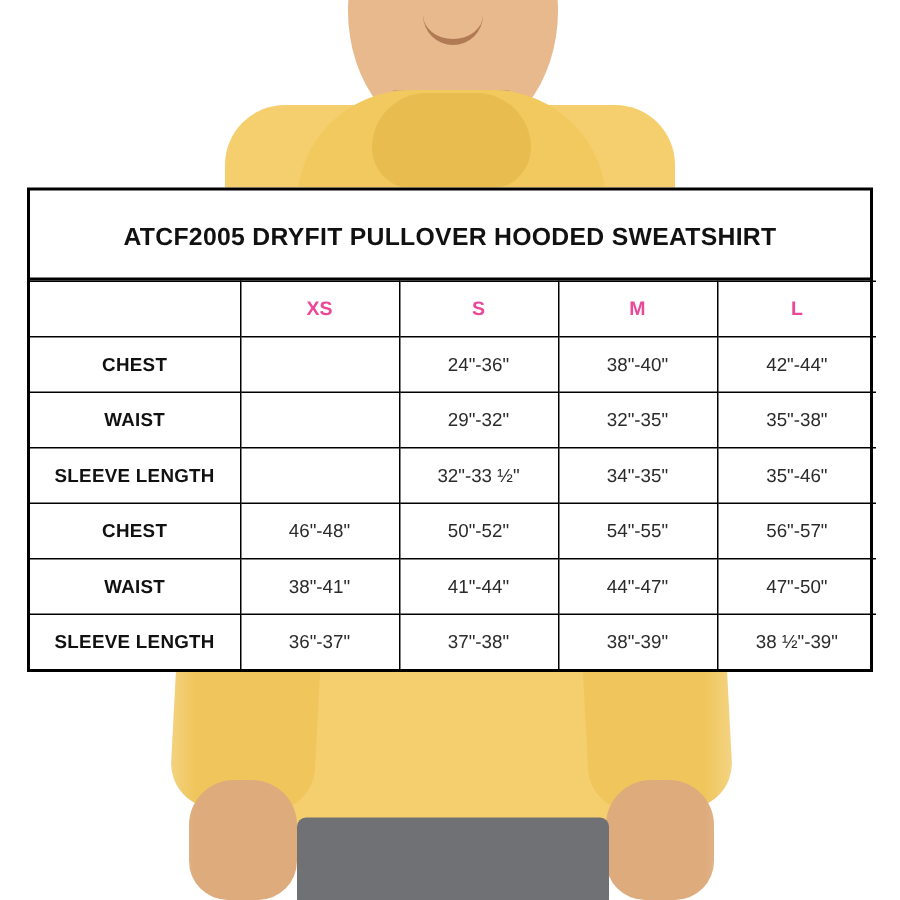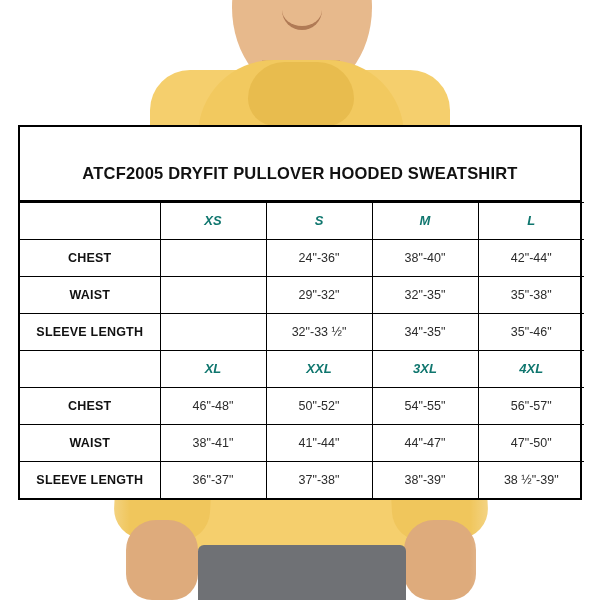--- a/index.html
+++ b/index.html
@@ -172,21 +172,20 @@
     padding: 22px 10px 16px 10px;
     text-align: center;
     border-bottom: 2px solid #000000;
   }
   .chart-title {
     font-size: 16.5px;
     font-weight: bold;
     letter-spacing: 0.2px;
     color: #111111;
     line-height: 1.2;
-    margin-top: 15px;
   }
   .chart-subtitle {
     margin-top: 8px;
     font-size: 23px;
     font-weight: bold;
     color: #111111;
     letter-spacing: 0.5px;
   }
 
   table.size-table {
@@ -204,22 +203,21 @@
   }
   table.size-table td.label {
     font-weight: bold;
     font-size: 12.5px;
     color: #111111;
     letter-spacing: 0.2px;
   }
   table.size-table td.head {
     font-weight: bold;
     font-size: 13px;
-    color: #0f766e;
-    font-style: italic;
+    color: #ec4899;
   }
   table.size-table td.blank {
     border-left: none;
   }
   table.size-table tr td:first-child {
     border-left: none;
   }
   table.size-table tr td:last-child {
     border-right: none;
   }
@@ -294,27 +292,20 @@
           <td>35"-38"</td>
         </tr>
         <tr>
           <td class="label">SLEEVE LENGTH</td>
           <td></td>
           <td>32"-33 ½"</td>
           <td>34"-35"</td>
           <td>35"-46"</td>
         </tr>
 
-        <tr>
-          <td class="blank"></td>
-          <td class="head">XL</td>
-          <td class="head">XXL</td>
-          <td class="head">3XL</td>
-          <td class="head">4XL</td>
-        </tr>
 
         <tr>
           <td class="label">CHEST</td>
           <td>46"-48"</td>
           <td>50"-52"</td>
           <td>54"-55"</td>
           <td>56"-57"</td>
         </tr>
         <tr>
           <td class="label">WAIST</td>

